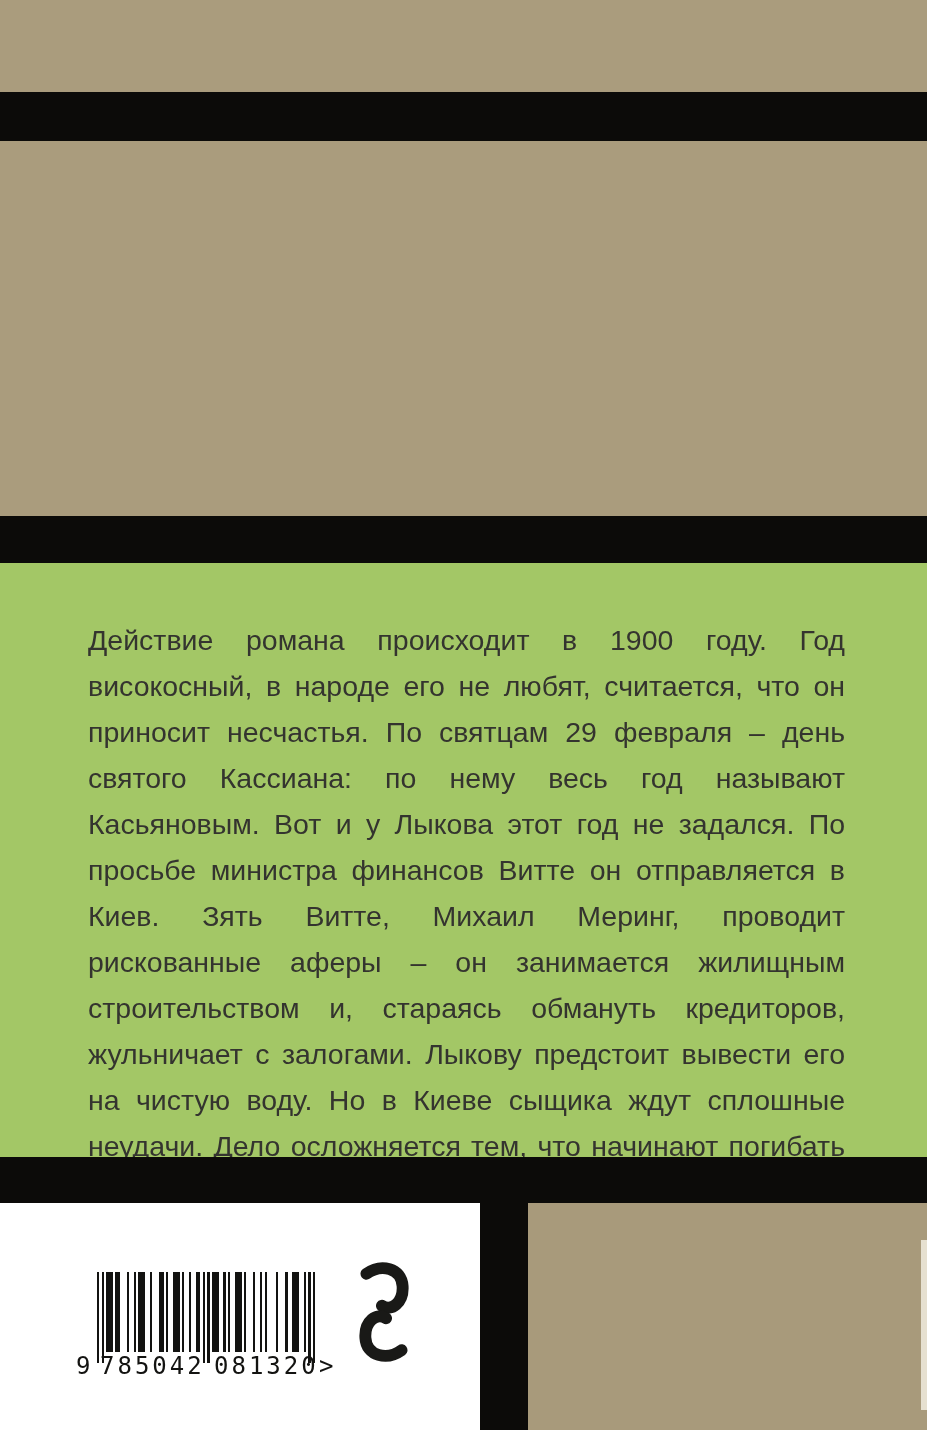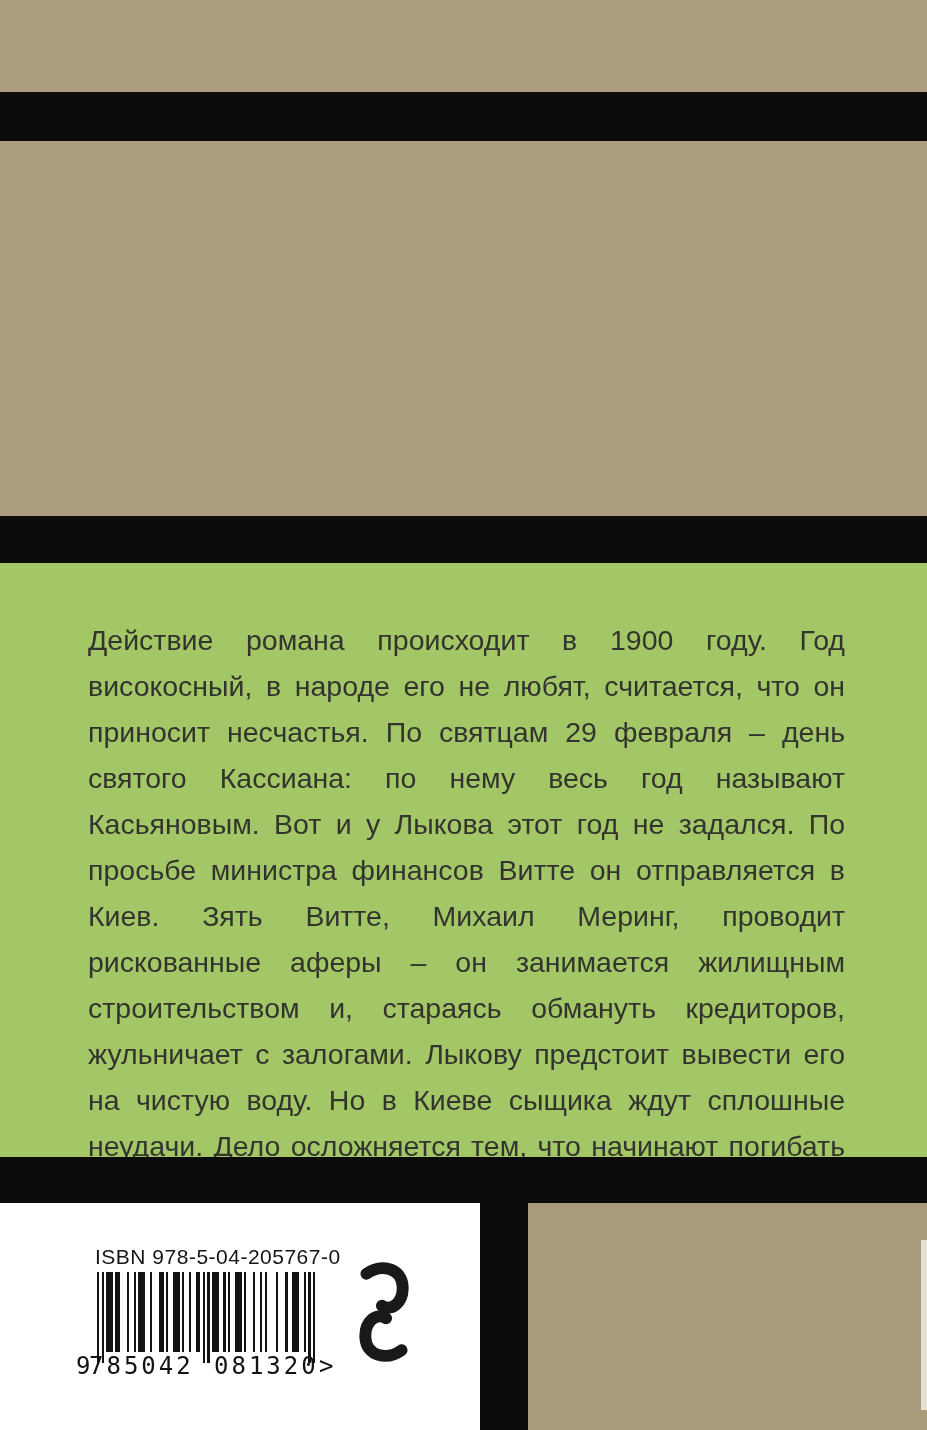--- a/index.html
+++ b/index.html
@@ -74,21 +74,21 @@
   }
   #barcode .m{width:2.3px;height:80px;}
   #barcode .m.g{height:91px;}
   .bc-digit{
     position:absolute;
     font-family:"DejaVu Sans Mono", monospace;
     font-size:24px;color:#131311;
     top:1352px;
   }
   #bc-lead{left:76px;}
-  #bc-group1{left:89px;width:102px;text-align:right;letter-spacing:3px;}
+  #bc-group1{left:100px;width:102px;text-align:right;letter-spacing:3px;}
   #bc-group2{left:214px;width:102px;text-align:center;letter-spacing:3px;}
   #bc-tail{left:319px;}
 
   #eksmo-logo{position:absolute;left:353px;top:1262px;}
 </style>
 </head>
 <body>
 
 <div id="cover">
 
@@ -101,21 +101,20 @@
 
   <div id="annotation">Действие романа происходит в 1900 году. Год високосный, в народе его не любят, считается, что он приносит несчастья. По святцам 29 февраля – день святого Кассиана: по нему весь год называют Касьяновым. Вот и у Лыкова этот год не задался. По просьбе министра финансов Витте он отправляется в Киев. Зять Витте, Михаил Меринг, проводит рискованные аферы – он занимается жилищным строительством и, стараясь обмануть кредиторов, жульничает с залогами. Лыкову предстоит вывести его на чистую воду. Но в Киеве сыщика ждут сплошные неудачи. Дело осложняется тем, что начинают погибать люди, да и сам Лыков ходит по краю – на него разворачивается охота...</div>
 
   <div class="band" id="band-black-low"></div>
   <div class="band" id="band-bottom"></div>
 
   <div id="white-card"></div>
   <div id="black-strip"></div>
   <div id="page-edge"></div>
 
-  <div id="isbn-line">ISBN 978-5-04-205767-0</div>
 
   <div id="barcode">
       <div class="m g" style="background: rgb(19, 19, 17);"></div>
       <div class="m g" style="background: transparent;"></div>
       <div class="m g" style="background: rgb(19, 19, 17);"></div>
       <div class="m" style="background: transparent;"></div>
       <div class="m" style="background: rgb(19, 19, 17);"></div>
       <div class="m" style="background: rgb(19, 19, 17);"></div>
       <div class="m" style="background: rgb(19, 19, 17);"></div>
       <div class="m" style="background: transparent;"></div>

